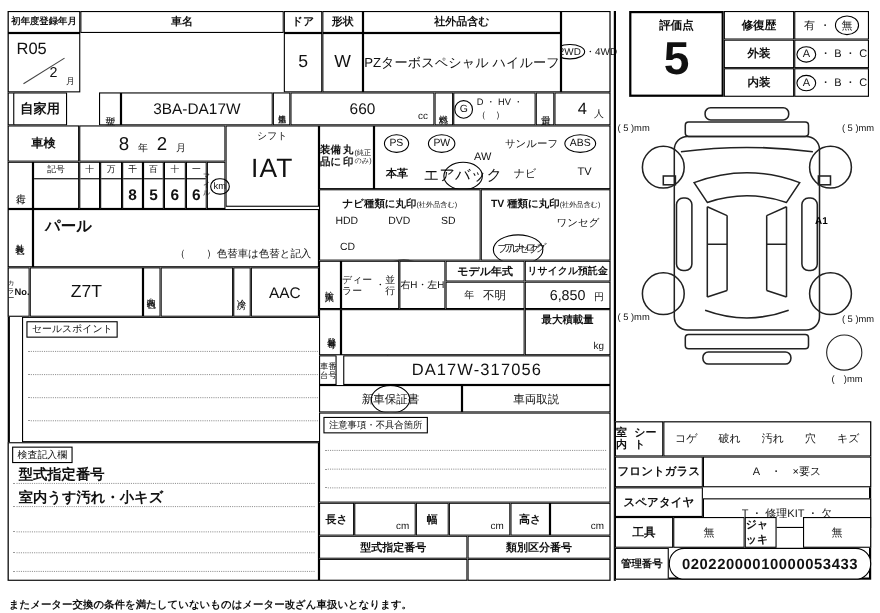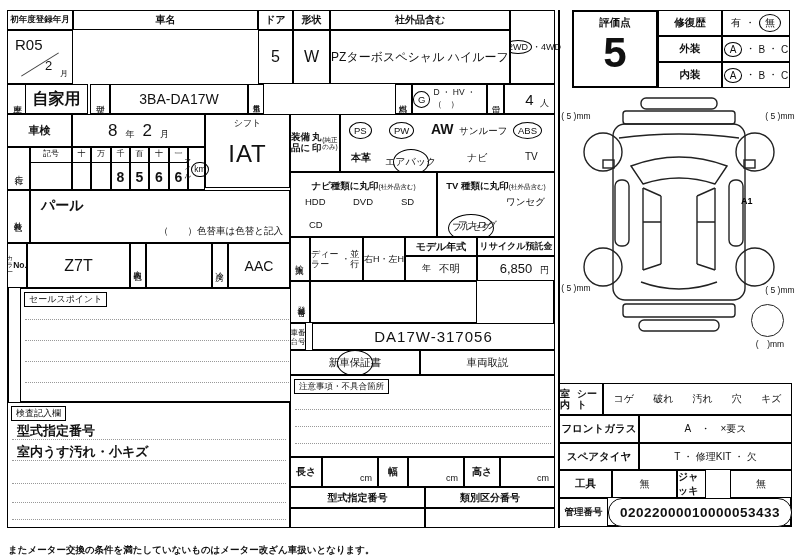--- a/index.html
+++ b/index.html
@@ -44,24 +44,28 @@
     <span class="abs" style="left:7px;top:5px;font-size:15px;">R05</span>
     <div class="abs" style="left:10px;top:33px;width:44px;height:0;border-top:1px solid #444;transform:rotate(-32deg);"></div>
     <span class="abs" style="left:37px;top:27px;font-size:13px;">2</span>
     <span class="abs" style="left:52px;top:37px;font-size:8px;">月</span>
   </div>
   <div class="cell ctr" style="left:258px;top:30px;width:35px;height:54px;font-size:16px;">5</div>
   <div class="cell ctr" style="left:293px;top:30px;width:37px;height:54px;font-size:16px;">W</div>
   <div class="cell ctr" style="left:330px;top:30px;width:180px;height:54px;font-size:12px;text-align:center;">PZターボスペシャル ハイルーフ</div>
 
   <div class="cell vtext" style="left:7px;top:84px;width:20px;height:30px;font-size:9px;">車歴</div>
-  <div class="cell ctr" style="left:25px;top:84px;width:63px;height:30px;font-size:16px;font-weight:bold;">自家用</div>
+  <div class="cell ctr" style="left:12px;top:84px;width:49px;height:30px;font-size:12px;font-weight:bold;">自家用</div>
   <div class="cell vtext" style="left:90px;top:84px;width:20px;height:30px;font-size:9px;">型式</div>
   <div class="cell ctr" style="left:110px;top:84px;width:138px;height:30px;font-size:14px;">3BA-DA17W</div>
   <div class="cell vtext" style="left:248px;top:84px;width:16px;height:30px;font-size:7.5px;">排気量</div>
+  <div class="cell ctr" style="left:264px;top:84px;width:131px;height:30px;font-size:14px;">
+    <span>660</span>
+    <span class="cm">cc</span>
+  </div>
   <div class="cell vtext" style="left:395px;top:84px;width:17px;height:30px;font-size:8.5px;">燃料</div>
   <div class="cell ctr" style="left:412px;top:84px;width:75px;height:30px;font-size:8.5px;gap:3px;">
     <span class="circ" style="padding:2px 4px;font-size:9.5px;">G</span>
     <span>D ・ HV ・（　）</span>
   </div>
   <div class="cell vtext" style="left:487px;top:84px;width:17px;height:30px;font-size:9px;">定員</div>
   <div class="cell ctr" style="left:504px;top:84px;width:51px;height:30px;font-size:15px;">
     <span>4</span>
     <span class="cm">人</span>
   </div>
@@ -111,25 +115,25 @@
   </div>
 
   <div class="cell stack" style="left:290px;top:114px;width:50px;height:58px;">
     <span style="font-size:9.5px;font-weight:bold;">装備品に</span>
     <span style="font-size:9.5px;font-weight:bold;">丸印</span>
     <span style="font-size:6.5px;">(純正のみ)</span>
   </div>
   <div class="cell" style="left:340px;top:114px;width:215px;height:58px;">
     <span class="abs circ" style="left:8px;top:7px;padding:2px 4px;font-size:9.5px;">PS</span>
     <span class="abs circ" style="left:48px;top:7px;padding:2px 4px;font-size:9.5px;">PW</span>
-    <span class="abs" style="left:90px;top:6px;font-size:14px;font-weight:bold;">AW</span>
+    <span class="abs" style="left:90px;top:22px;font-size:10px;">AW</span>
     <span class="abs" style="left:118px;top:10px;font-size:9.5px;">サンルーフ</span>
     <span class="abs circ" style="left:172px;top:7px;padding:2px 4px;font-size:9.5px;">ABS</span>
     <span class="abs" style="left:10px;top:36px;font-size:10px;font-weight:bold;">本革</span>
-    <span class="abs ov" style="left:44px;top:36px;font-size:10px;">エアバック</span>
+    <span class="abs ov" style="left:44px;top:36px;font-size:14px;">エアバック</span>
     <span class="abs" style="left:126px;top:36px;font-size:10px;">ナビ</span>
     <span class="abs" style="left:184px;top:36px;font-size:10px;">TV</span>
   </div>
 
   <div class="cell" style="left:290px;top:172px;width:147px;height:65px;">
     <div style="text-align:center;padding-top:2px;">
       <span style="font-size:9.5px;font-weight:bold;">ナビ種類に丸印</span><span style="font-size:6.5px;">(社外品含む)</span>
     </div>
     <span class="abs" style="left:14px;top:23px;font-size:9.5px;">HDD</span>
     <span class="abs" style="left:62px;top:23px;font-size:9.5px;">DVD</span>
@@ -198,22 +202,26 @@
     <span style="font-size:10.5px;">不明</span>
   </div>
   <div class="cell hdr ctr" style="left:477px;top:237px;width:78px;height:19px;font-size:9px;">リサイクル預託金</div>
   <div class="cell ctr" style="left:477px;top:256px;width:78px;height:25px;font-size:13px;">
     <span>6,850</span>
     <span class="cm">円</span>
   </div>
 
   <div class="cell vtext" style="left:290px;top:281px;width:20px;height:42px;font-size:8px;">登録番号</div>
   <div class="cell" style="left:310px;top:281px;width:167px;height:42px;"></div>
-
-  <div class="cell stack" style="left:290px;top:323px;width:16px;height:27px;font-size:7.5px;line-height:1.2;">
+  <div class="cell" style="left:477px;top:281px;width:78px;height:42px;">
+    <div style="text-align:center;font-size:9.5px;font-weight:bold;padding-top:3px;">最大積載量</div>
+    <span class="cm">kg</span>
+  </div>
+
+  <div class="cell stack" style="left:290px;top:323px;width:16px;height:27px;font-size:7.5px;line-height:1.2;justify-content:space-between;">
     <span>車台</span>
     <span>番号</span>
   </div>
   <div class="cell ctr" style="left:312px;top:323px;width:243px;height:27px;font-size:15px;letter-spacing:1px;">DA17W-317056</div>
 
   <div class="cell ctr" style="left:290px;top:350px;width:130px;height:25px;font-size:10.5px;">
     <span class="ov">新車保証書</span>
   </div>
   <div class="cell ctr" style="left:420px;top:350px;width:135px;height:25px;font-size:10.5px;">車両取説</div>
 
@@ -338,21 +346,21 @@
   <div class="cell" style="left:603px;top:383px;width:189px;height:32px;display:flex;align-items:center;justify-content:space-around;font-size:10px;">
     <span>コゲ</span>
     <span>破れ</span>
     <span>汚れ</span>
     <span>穴</span>
     <span>キズ</span>
   </div>
   <div class="cell ctr" style="left:559px;top:415px;width:80px;height:28px;font-size:10.5px;font-weight:bold;">フロントガラス</div>
   <div class="cell ctr" style="left:639px;top:415px;width:153px;height:28px;font-size:10px;">A　・　×要ス</div>
   <div class="cell ctr" style="left:559px;top:443px;width:80px;height:27px;font-size:10.5px;font-weight:bold;">スペアタイヤ</div>
-  <div class="cell ctr" style="left:639px;top:443px;width:153px;height:27px;font-size:10px;">T ・ 修理KIT ・ 欠</div>
+  <div class="cell ctr" style="left:639px;top:453px;width:153px;height:27px;font-size:10px;">T ・ 修理KIT ・ 欠</div>
   <div class="cell ctr" style="left:559px;top:470px;width:53px;height:28px;font-size:10.5px;font-weight:bold;">工具</div>
   <div class="cell ctr" style="left:612px;top:470px;width:65px;height:28px;font-size:10px;">無</div>
   <div class="cell ctr" style="left:677px;top:470px;width:29px;height:28px;font-size:10px;font-weight:bold;">ジャッキ</div>
   <div class="cell ctr" style="left:730px;top:470px;width:62px;height:28px;font-size:10px;">無</div>
   <div class="cell ctr" style="left:559px;top:498px;width:49px;height:29px;font-size:9.5px;font-weight:bold;">管理番号</div>
   <div class="cell ctr" style="left:608px;top:498px;width:184px;height:29px;font-size:13.5px;font-weight:bold;letter-spacing:0.5px;border-radius:14px;">02022000010000053433</div>
 
   <div class="abs" style="left:8px;top:544px;width:788px;font-size:9.5px;font-weight:bold;">またメーター交換の条件を満たしていないものはメーター改ざん車扱いとなります。</div>
 
 </div>

